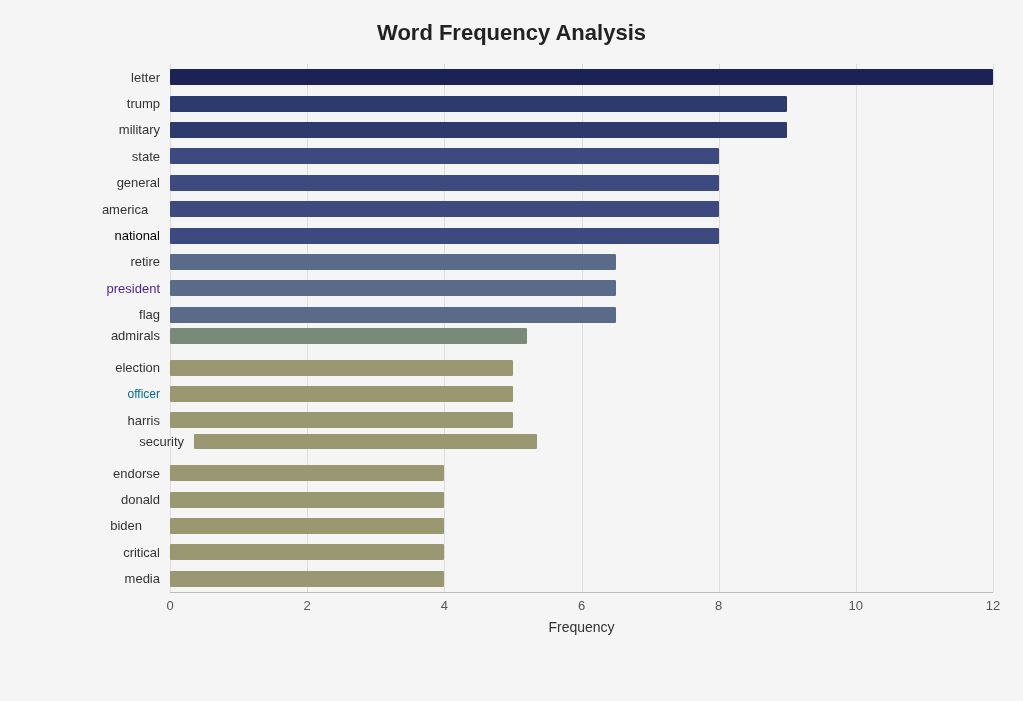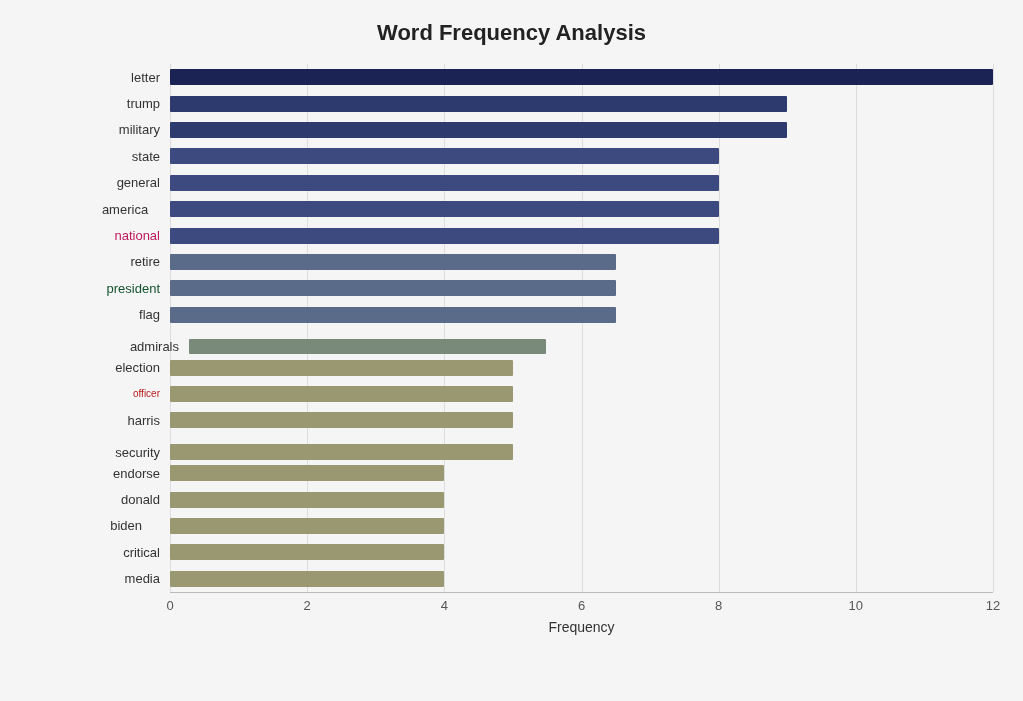--- a/index.html
+++ b/index.html
@@ -70,52 +70,52 @@
           </div>
           <div style="position: absolute; top: 20%; height: 5%; width: 100%; display: flex; align-items: center;">
             <div style="position: absolute; right: 100%; width: 80px; text-align: right; padding-right: 10px; font-size: 13px; color: rgb(51, 51, 51); white-space: nowrap;">general</div>
             <div style="width: 66.6667%; height: 60%; background: rgb(61, 74, 128); border-radius: 1px;"></div>
           </div>
           <div style="position: absolute; top: 25%; height: 5%; width: 100%; display: flex; align-items: center;">
             <div style="position: absolute; right: 100%; width: 80px; text-align: center; padding-right: 10px; font-size: 13px; color: rgb(51, 51, 51); white-space: nowrap;">america</div>
             <div style="width: 66.6667%; height: 60%; background: rgb(61, 74, 128); border-radius: 1px;"></div>
           </div>
           <div style="position: absolute; top: 30%; height: 5%; width: 100%; display: flex; align-items: center;">
-            <div style="position: absolute; right: 100%; width: 80px; text-align: right; padding-right: 10px; font-size: 13px; color: #be185d; white-space: nowrap;">national</div>
+            <div style="position: absolute; right: 100%; width: 80px; text-align: right; padding-right: 10px; font-size: 13px; color: #000000; white-space: nowrap;">national</div>
             <div style="width: 66.6667%; height: 60%; background: rgb(61, 74, 128); border-radius: 1px;"></div>
           </div>
           <div style="position: absolute; top: 35%; height: 5%; width: 100%; display: flex; align-items: center;">
             <div style="position: absolute; right: 100%; width: 80px; text-align: right; padding-right: 10px; font-size: 13px; color: rgb(51, 51, 51); white-space: nowrap;">retire</div>
             <div style="width: 54.1667%; height: 60%; background: rgb(90, 107, 138); border-radius: 1px;"></div>
           </div>
           <div style="position: absolute; top: 40%; height: 5%; width: 100%; display: flex; align-items: center;">
-            <div style="position: absolute; right: 100%; width: 80px; text-align: right; padding-right: 10px; font-size: 13px; color: #14532d; white-space: nowrap;">president</div>
+            <div style="position: absolute; right: 100%; width: 80px; text-align: right; padding-right: 10px; font-size: 13px; color: #4c1d95; white-space: nowrap;">president</div>
             <div style="width: 54.1667%; height: 60%; background: rgb(90, 107, 138); border-radius: 1px;"></div>
           </div>
           <div style="position: absolute; top: 45%; height: 5%; width: 100%; display: flex; align-items: center;">
             <div style="position: absolute; right: 100%; width: 80px; text-align: right; padding-right: 10px; font-size: 13px; color: rgb(51, 51, 51); white-space: nowrap;">flag</div>
             <div style="width: 54.1667%; height: 60%; background: rgb(90, 107, 138); border-radius: 1px;"></div>
           </div>
-          <div style="position: absolute; top: 50%; height: 5%; width: 100%; display: flex; align-items: flex-end; margin-left: 19px;">
+          <div style="position: absolute; top: 50%; height: 5%; width: 100%; display: flex; align-items: flex-start;">
             <div style="position: absolute; right: 100%; width: 80px; text-align: right; padding-right: 10px; font-size: 13px; color: rgb(51, 51, 51); white-space: nowrap;">admirals</div>
             <div style="width: 43.3333%; height: 60%; background: rgb(122, 138, 122); border-radius: 1px;"></div>
           </div>
           <div style="position: absolute; top: 55%; height: 5%; width: 100%; display: flex; align-items: center;">
             <div style="position: absolute; right: 100%; width: 80px; text-align: right; padding-right: 10px; font-size: 13px; color: rgb(51, 51, 51); white-space: nowrap;">election</div>
             <div style="width: 41.6667%; height: 60%; background: rgb(154, 152, 112); border-radius: 1px;"></div>
           </div>
           <div style="position: absolute; top: 60%; height: 5%; width: 100%; display: flex; align-items: center;">
-            <div style="position: absolute; right: 100%; width: 80px; text-align: right; padding-right: 10px; font-size: 10px; color: #b91c1c; white-space: nowrap;">officer</div>
+            <div style="position: absolute; right: 100%; width: 80px; text-align: right; padding-right: 10px; font-size: 12px; color: #0369a1; white-space: nowrap;">officer</div>
             <div style="width: 41.6667%; height: 60%; background: rgb(154, 152, 112); border-radius: 1px;"></div>
           </div>
           <div style="position: absolute; top: 65%; height: 5%; width: 100%; display: flex; align-items: center;">
             <div style="position: absolute; right: 100%; width: 80px; text-align: right; padding-right: 10px; font-size: 13px; color: rgb(51, 51, 51); white-space: nowrap;">harris</div>
             <div style="width: 41.6667%; height: 60%; background: rgb(154, 152, 112); border-radius: 1px;"></div>
           </div>
-          <div style="position: absolute; top: 70%; height: 5%; width: 100%; display: flex; align-items: flex-end;">
+          <div style="position: absolute; top: 70%; height: 5%; width: 100%; display: flex; align-items: flex-start; margin-left: 24px;">
             <div style="position: absolute; right: 100%; width: 80px; text-align: right; padding-right: 10px; font-size: 13px; color: rgb(51, 51, 51); white-space: nowrap;">security</div>
             <div style="width: 41.6667%; height: 60%; background: rgb(154, 152, 112); border-radius: 1px;"></div>
           </div>
           <div style="position: absolute; top: 80%; height: 5%; width: 100%; display: flex; align-items: center;">
             <div style="position: absolute; right: 100%; width: 80px; text-align: right; padding-right: 10px; font-size: 13px; color: rgb(51, 51, 51); white-space: nowrap;">donald</div>
             <div style="width: 33.3333%; height: 60%; background: rgb(154, 152, 112); border-radius: 1px;"></div>
           </div>
           <div style="position: absolute; top: 75%; height: 5%; width: 100%; display: flex; align-items: center;">
             <div style="position: absolute; right: 100%; width: 80px; text-align: right; padding-right: 10px; font-size: 13px; color: rgb(51, 51, 51); white-space: nowrap;">endorse</div>
             <div style="width: 33.3333%; height: 60%; background: rgb(154, 152, 112); border-radius: 1px;"></div>

